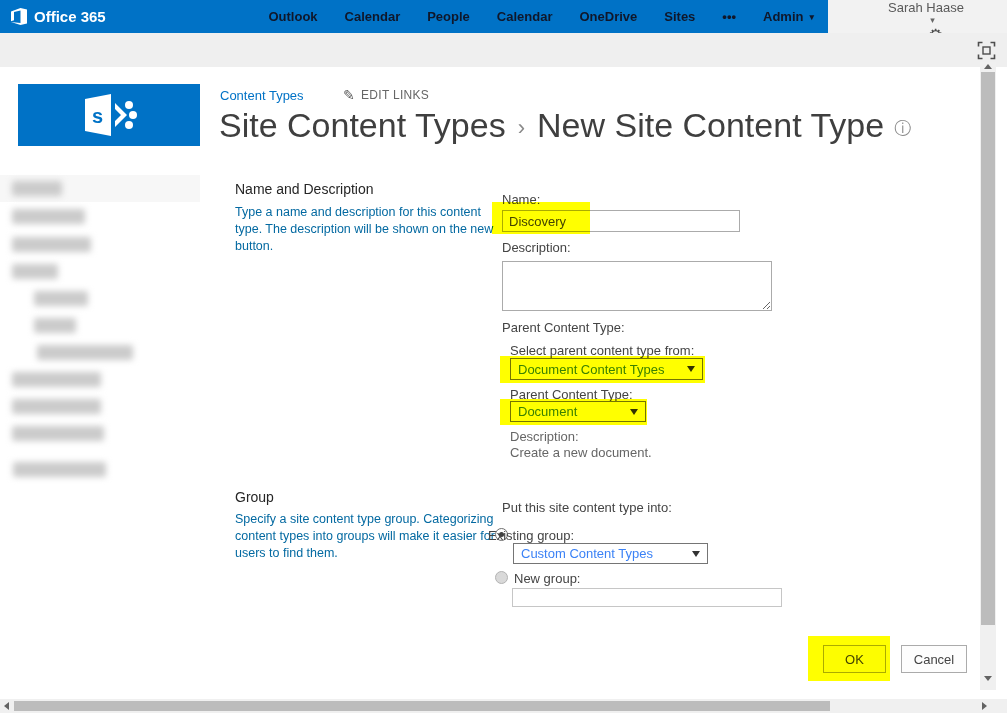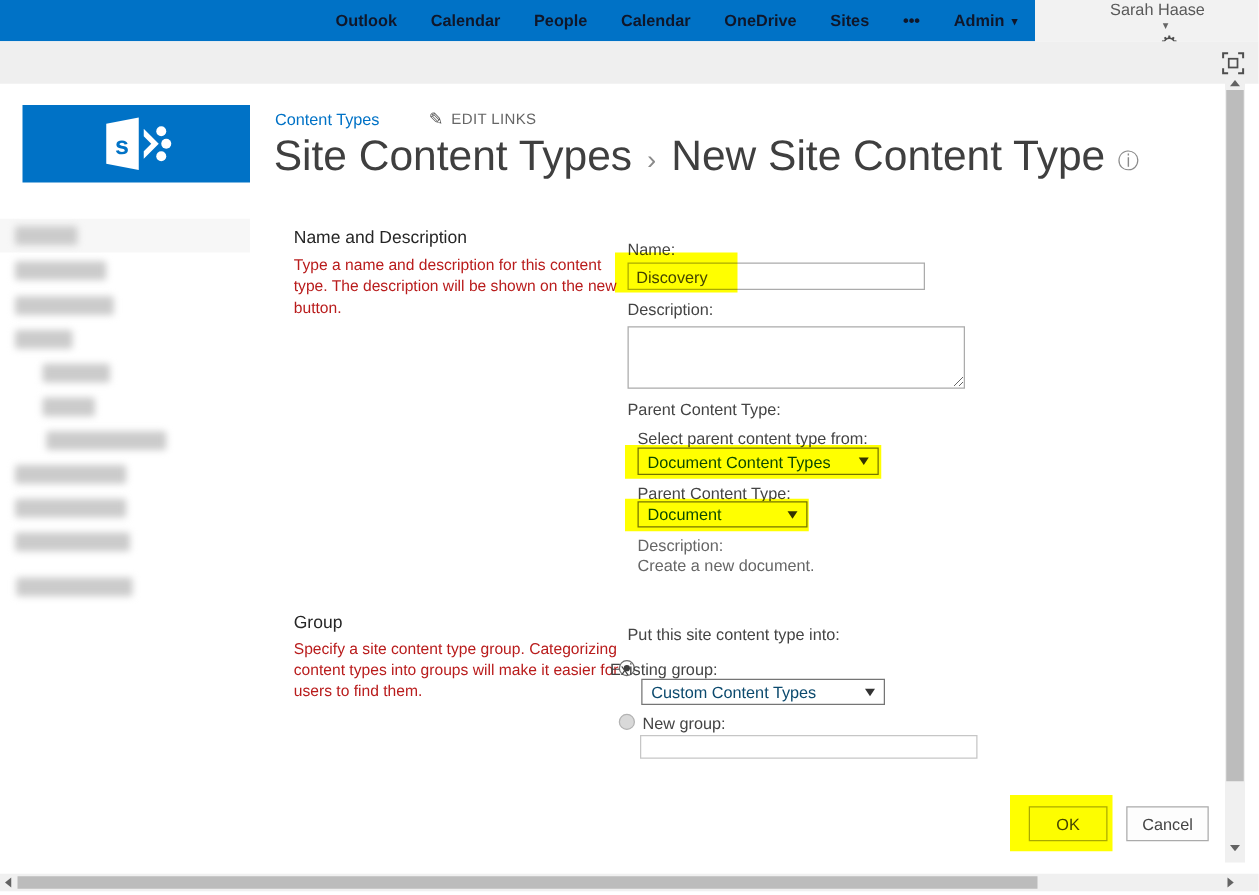--- a/index.html
+++ b/index.html
@@ -50,31 +50,31 @@
   .edit-links { left:343px; top:87px; display:flex; align-items:center; gap:6px;
                 color:#666; font-size:12px; letter-spacing:.3px; cursor:pointer; }
   .pencil { font-size:14px; color:#555; }
   .page-title { left:219px; top:106px; font-size:34px; font-weight:300; color:#3f3f3f;
                 display:flex; align-items:center; white-space:nowrap; }
   .title-sep { color:#8a8a8a; font-size:22px; margin:4px 12px 0 12px; }
   .info-icon { color:#8a8a8a; font-size:17px; margin:6px 0 0 10px; cursor:pointer; }
 
   
   .sec-head { font-size:14px; color:#262626; }
-  .sec-desc { font-size:12.5px; color:#b91c1c; line-height:17px; width:262px; }
+  .sec-desc { font-size:12.5px; color:#0369a1; line-height:17px; width:262px; }
   .f-label { font-size:13px; color:#444; position:absolute; }
   .f-sublabel { font-size:13px; color:#444; position:absolute; }
   .txt-input { position:absolute; border:1px solid #ababab; background:#fff;
                font-family:"Liberation Sans",sans-serif; font-size:13px; color:#444;
                padding:0 6px; outline:none; }
   .txt-area { position:absolute; border:1px solid #ababab; background:#fff;
               font-family:"Liberation Sans",sans-serif; font-size:13px; color:#444; outline:none; }
   .sp-select { position:absolute; border:1px solid #757575; background:#fff; height:22px;
                display:flex; align-items:center; justify-content:space-between;
-               padding:0 7px; font-size:13px; color:#0c4a6e; cursor:pointer; }
+               padding:0 7px; font-size:13px; color:#3b82f6; cursor:pointer; }
   .sel-caret { width:0; height:0; border-left:4.5px solid transparent;
                border-right:4.5px solid transparent; border-top:6px solid #333; margin-left:10px; }
   .radio { position:absolute; width:13px; height:13px; border-radius:50%; cursor:pointer; }
   .radio.on { border:1px solid #6e6e6e; background:#fff; }
   .radio.on::after { content:""; position:absolute; left:3px; top:3px; width:5px; height:5px;
                      border-radius:50%; background:#3e3e3e; }
   .radio.off { border:1px solid #b3b3b3; background:#d9d9d9; }
   .sp-btn { position:absolute; height:28px; background:#fdfdfd; border:1px solid #ababab;
             font-family:"Liberation Sans",sans-serif; font-size:13px; color:#444; cursor:pointer; }
 
@@ -94,20 +94,28 @@
   .h-thumb { position:absolute; left:14px; top:2px; width:816px; height:10px; background:#bcbcbc; }
   .arr.left { left:4px; top:3px; border-top:4px solid transparent; border-bottom:4px solid transparent;
               border-right:5px solid #636363; }
   .arr.right { left:982px; top:3px; border-top:4px solid transparent; border-bottom:4px solid transparent;
                border-left:5px solid #636363; }
 </style>
 </head>
 <body>
 
 <header class="abs suite-bar">
+  <div class="abs brand">
+    <span class="brand-icon">
+      <svg width="17" height="17" viewBox="0 0 17 17">
+          <path fill="#ffffff" d="M10.5 0 L17 1.6 V15.4 L10.5 17 L1 13.9 L10.5 15 V2.6 L4 4 V12.2 L1 13.3 V3.4 Z"></path>
+        </svg>
+    </span>
+    <span>Office 365</span>
+  </div>
   <nav class="abs suite-nav">
     <span class="nav-item">
         <span>Outlook</span>
       </span>
     <span class="nav-item">
         <span>Calendar</span>
       </span>
     <span class="nav-item">
         <span>People</span>
       </span>

